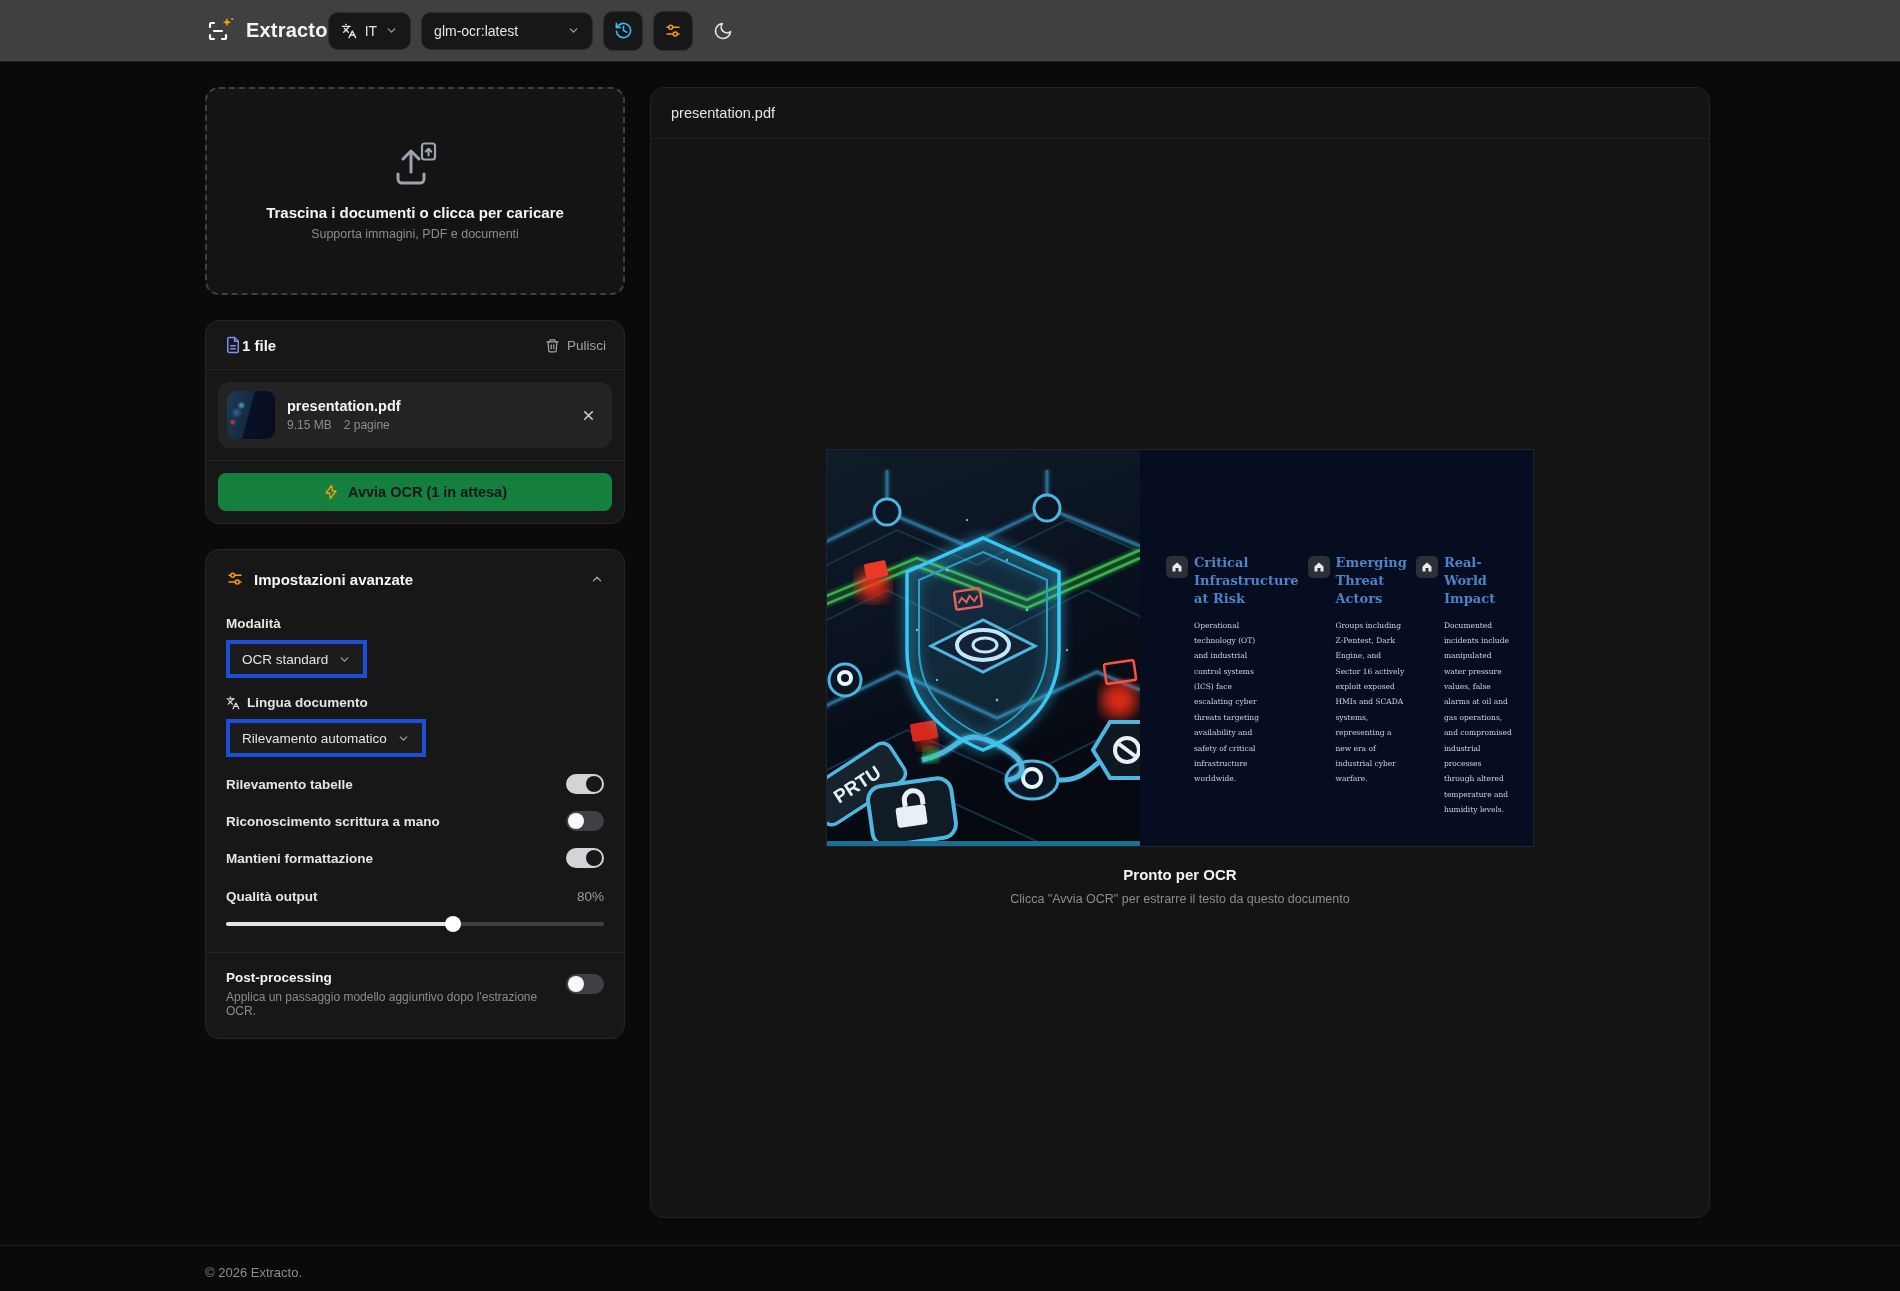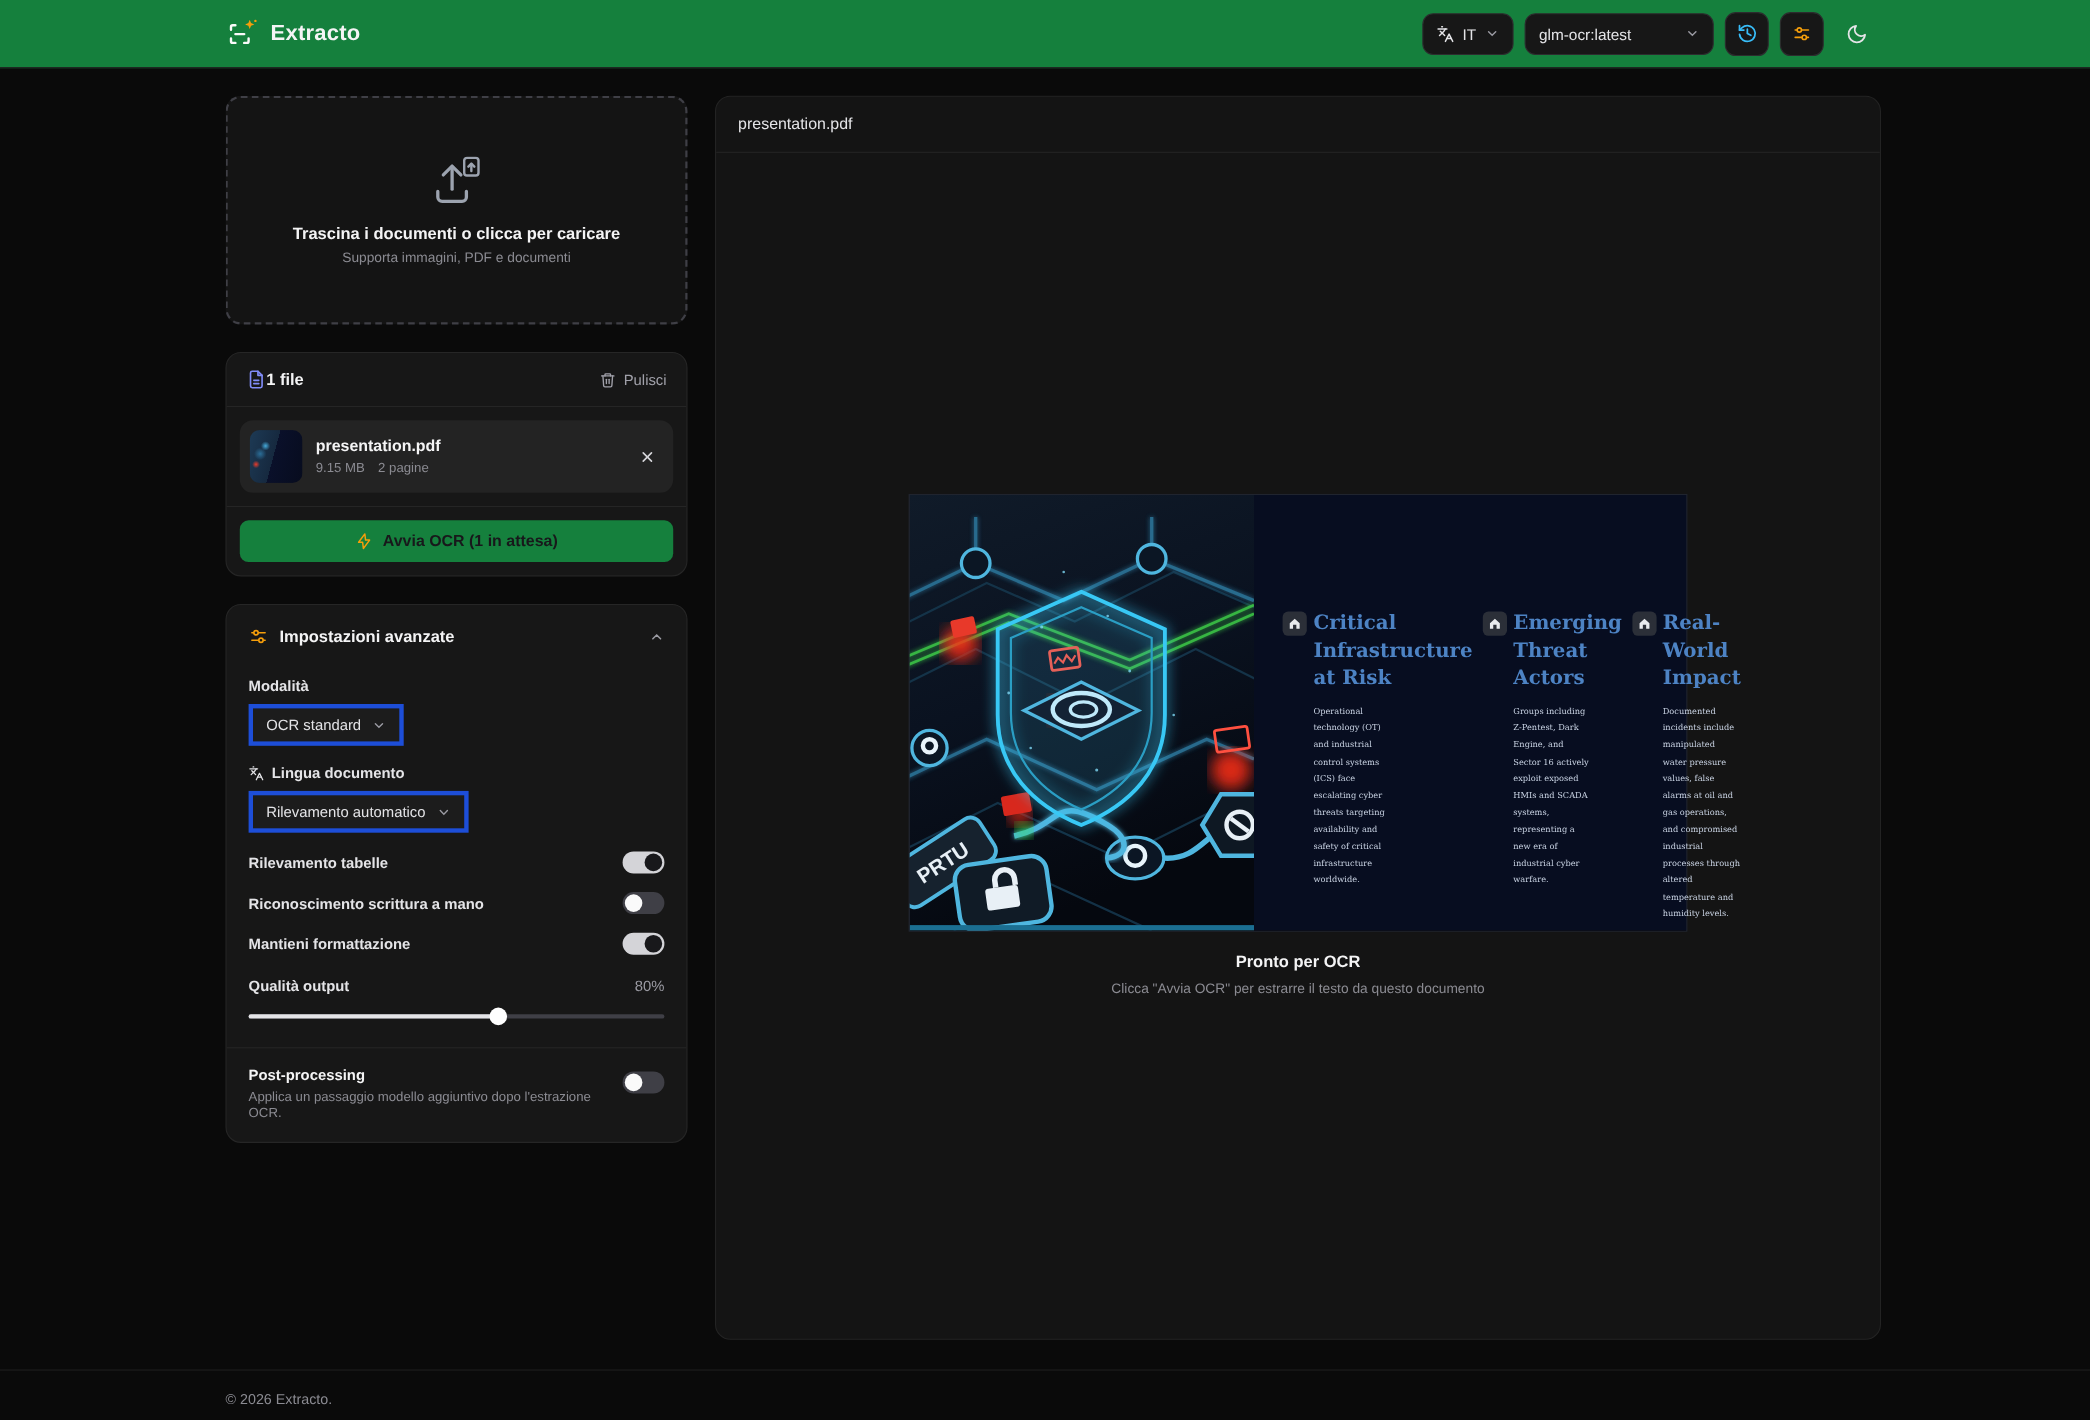--- a/index.html
+++ b/index.html
@@ -1,20 +1,20 @@
 <!DOCTYPE html>
 <html><head>
 <meta charset="utf-8">
 <style>
   * { margin:0; padding:0; box-sizing:border-box; }
   html,body { width:1900px; height:1291px; background:#0a0a0a; font-family:"Liberation Sans",sans-serif; color:#f4f4f5; overflow:hidden; }
   .page { width:1900px; height:1291px; display:flex; flex-direction:column; }
 
   
-  .header { height:62px; flex:none; display:flex; align-items:center; justify-content:space-between; padding:0 192px 0 205px; border-bottom:1px solid #1e1e1e; background:#15803d; }
+  .header { height:62px; flex:none; display:flex; align-items:center; padding:0 192px 0 205px; border-bottom:1px solid #1e1e1e; background:#404040; }
   .brand { display:flex; align-items:center; gap:11px; }
   .brand-name { font-size:20px; font-weight:700; letter-spacing:.2px; }
   .hdr-right { display:flex; align-items:center; gap:10px; }
   .hdr-btn { height:38px; display:flex; align-items:center; gap:8px; background:#171717; border:1px solid #2c2c2e; border-radius:10px; padding:0 12px; cursor:pointer; }
   .hdr-btn .lbl { font-size:14px; color:#e4e4e7; }
   .hdr-select { width:172px; justify-content:space-between; }
   .icon-btn { width:40px; height:40px; display:flex; align-items:center; justify-content:center; background:#171717; border:1px solid #2c2c2e; border-radius:10px; cursor:pointer; }
   .icon-btn.plain { background:transparent; border-color:transparent; }
 
   
@@ -79,21 +79,21 @@
   
   .mp-head { padding:16px 20px; border-bottom:1px solid #232323; }
   .mp-title { font-size:14.5px; color:#e4e4e7; }
   .mp-body { flex:1; display:flex; flex-direction:column; align-items:center; justify-content:center; }
   .slide { width:706px; height:396px; display:flex; box-shadow:0 0 0 1px #20242e; }
   .slide-left { width:313px; height:396px; flex:none; }
   .slide-right { width:393px; height:396px; background:#070d20; padding:104px 20px 0 26px; display:flex; gap:9px; }
   .col { flex:1; display:flex; gap:6px; }
   .house-btn { width:22px; height:22px; flex:none; background:#2b2f38; border-radius:5px; display:flex; align-items:center; justify-content:center; margin-top:2px; }
   .col-text { flex:1; }
-  .col-h { font-family:"DejaVu Serif",serif; font-weight:700; font-size:18px; line-height:1.4; color:#4d83c4; }
+  .col-h { font-family:"DejaVu Serif",serif; font-weight:700; font-size:13px; line-height:1.4; color:#4d83c4; }
   .col-b { font-family:"DejaVu Serif",serif; font-size:7.5px; line-height:2.05; color:#c8d2e2; margin-top:9px; max-width:72px; }
   .ready-title { font-size:15px; font-weight:700; margin-top:20px; }
   .ready-sub { font-size:12.5px; color:#8b8b92; margin-top:9px; }
 
   
   .footer { flex:none; margin-top:27px; border-top:1px solid #1e1e1e; padding:17px 205px; }
   .copy { font-size:13px; color:#8b8b92; }
 
   svg { display:block; }
 </style>

